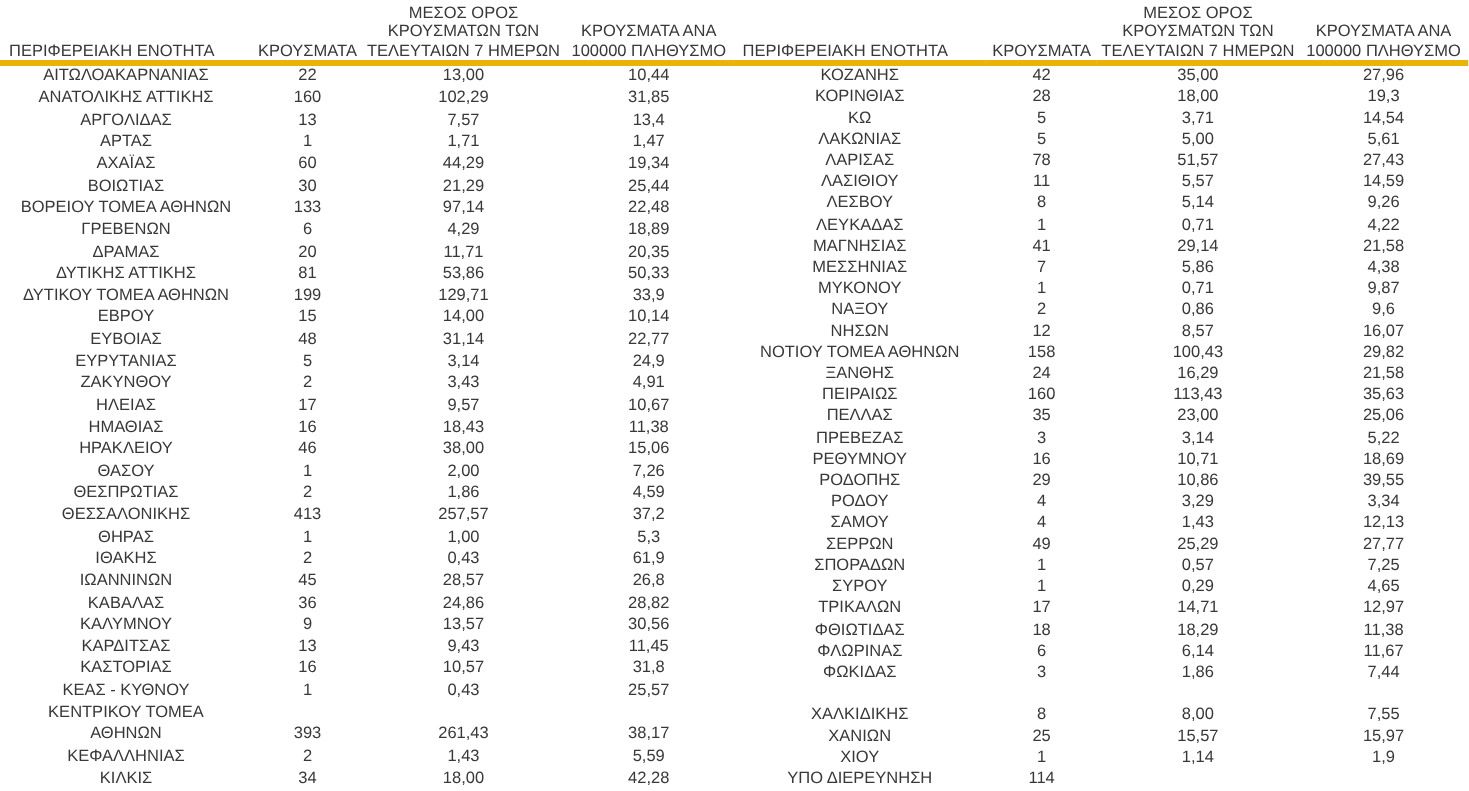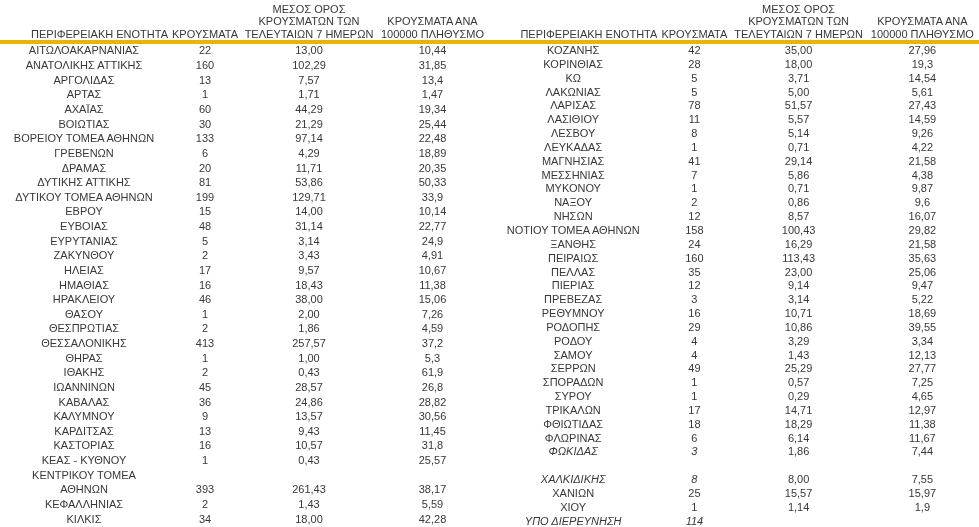--- a/index.html
+++ b/index.html
@@ -9,30 +9,30 @@
     display:flex;flex-direction:row;
   }
   table{border-collapse:collapse;table-layout:fixed;width:489px;}
   table.right{width:490px;}
   th,td{padding:0;margin:0;overflow:hidden;white-space:nowrap;}
   thead th{
     height:40px;vertical-align:bottom;text-align:center;
     font-weight:normal;font-size:11px;line-height:12.5px;
     border-bottom:4px solid #eab308;
   }
-  thead th.c-region{text-align:right;padding-left:18px;}
+  thead th.c-region{text-align:left;padding-left:6px;}
   thead .hline{display:block;}
   tbody td{
     height:13.85px;line-height:13.85px;font-size:11px;text-align:center;
   }
   col.c-region{width:168px;}
   col.c-cases{width:74px;}
   col.c-avg7{width:134px;}
   col.c-per100k{width:113px;}
-  td.it{font-style:italic;}
+  td.it{}
 </style>
 </head>
 <body>
 
 <div class="page">
 
   <table class="left">
     <colgroup>
       <col class="c-region">
         <col class="c-cases">
@@ -375,26 +375,20 @@
           <td class="c-avg7">113,43</td>
           <td class="c-per100k">35,63</td>
         </tr>
         <tr>
           <td class="c-region">ΠΕΛΛΑΣ</td>
           <td class="c-cases">35</td>
           <td class="c-avg7">23,00</td>
           <td class="c-per100k">25,06</td>
         </tr>
         <tr>
-          <td class="c-region">ΠΙΕΡΙΑΣ</td>
-          <td class="c-cases">12</td>
-          <td class="c-avg7">9,14</td>
-          <td class="c-per100k">9,47</td>
-        </tr>
-        <tr>
           <td class="c-region">ΠΡΕΒΕΖΑΣ</td>
           <td class="c-cases">3</td>
           <td class="c-avg7">3,14</td>
           <td class="c-per100k">5,22</td>
         </tr>
         <tr>
           <td class="c-region">ΡΕΘΥΜΝΟΥ</td>
           <td class="c-cases">16</td>
           <td class="c-avg7">10,71</td>
           <td class="c-per100k">18,69</td>

